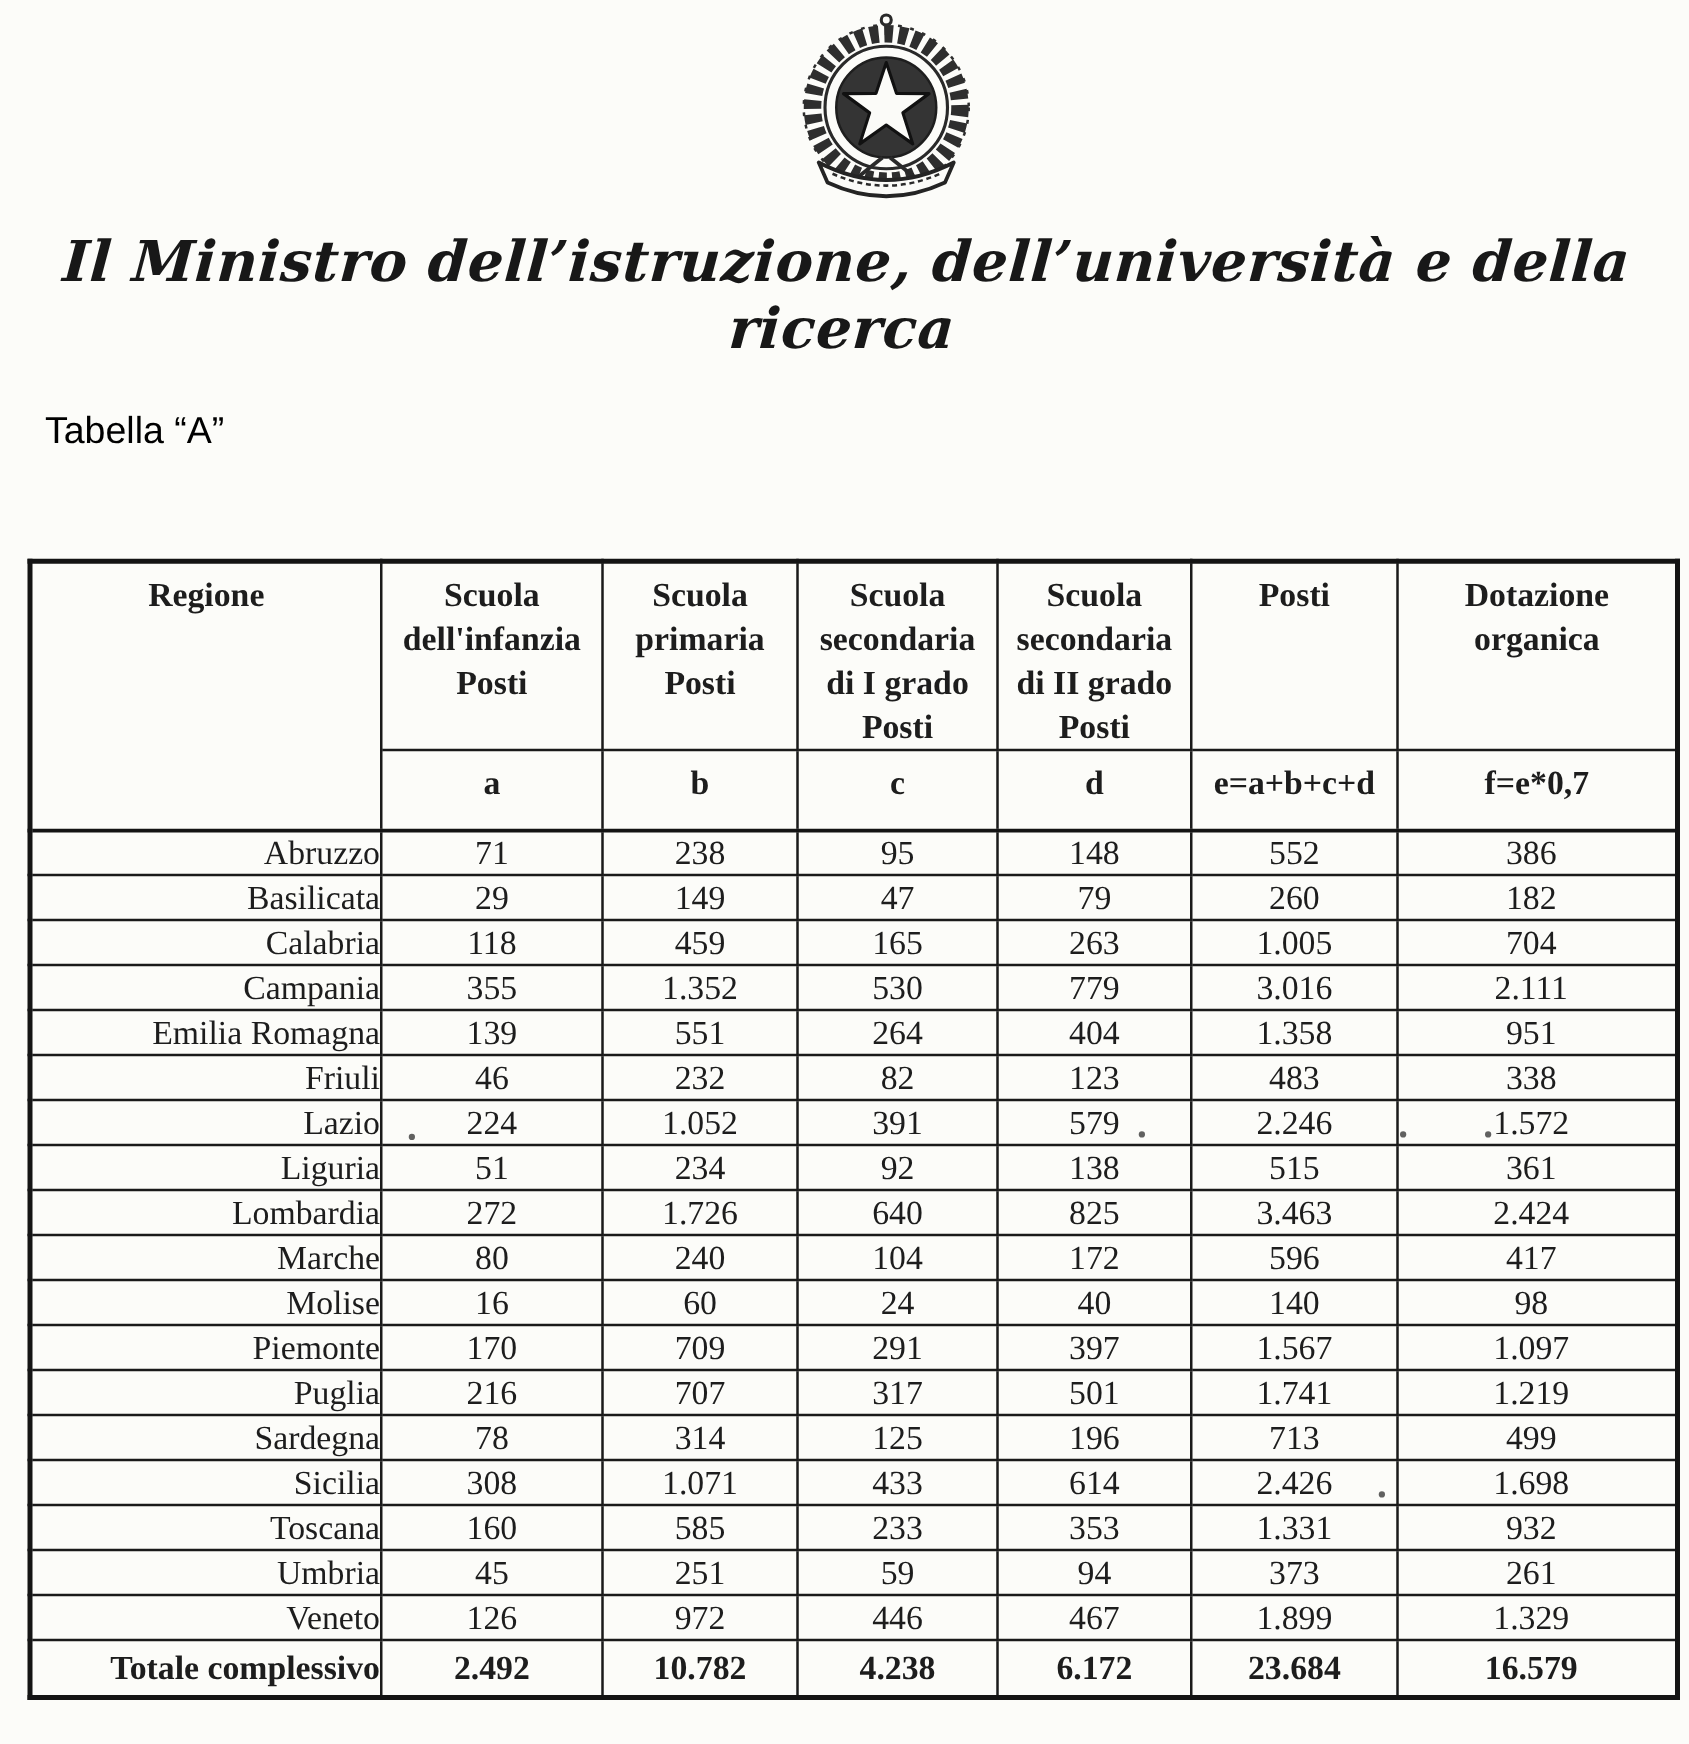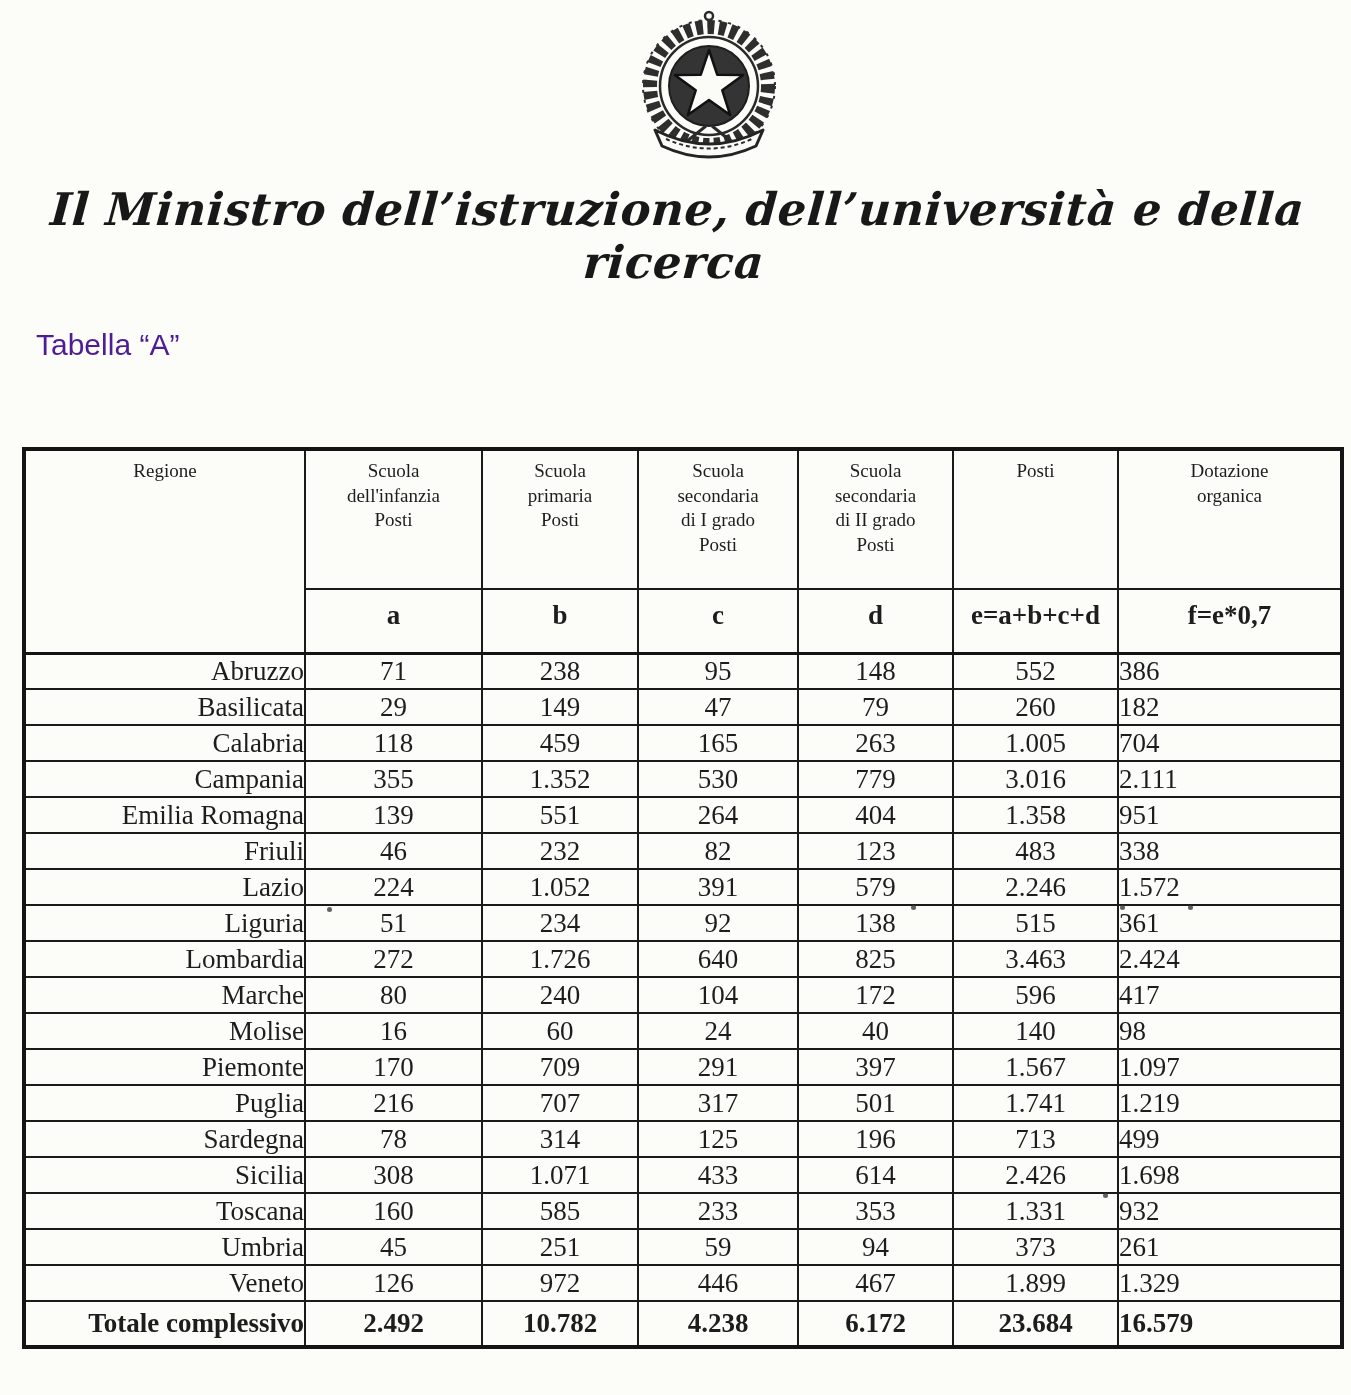--- a/index.html
+++ b/index.html
@@ -34,21 +34,21 @@
     color: #181818;
     transform: skewX(-4deg);
   }
 
   
   .tabella-label {
     position: absolute;
     top: 328px; left: 36px;
     font-family: "Liberation Sans", sans-serif;
     font-size: 30px;
-    color: #4c1d95;
+    color: #000000;
   }
 
   
   .table-wrap { position: absolute; top: 447px; left: 22px; }
   table.tabella {
     border-collapse: collapse;
     table-layout: fixed;
     width: 1318px;
     border: 4px solid #141414;
   }
@@ -59,22 +59,22 @@
   col.c-sec2      { width: 155px; }
   col.c-totale    { width: 165px; }
   col.c-dotazione { width: 224px; }
 
   th, td { border: 2px solid #1a1a1a; }
 
   thead tr.main-header th {
     height: 140px;
     vertical-align: top;
     padding-top: 8px;
-    font-size: 19px;
-    font-weight: 400;
+    font-size: 27px;
+    font-weight: 700;
     line-height: 1.3;
     text-align: center;
     white-space: pre-line;
   }
   thead tr.sub-header th {
     height: 64px;
     vertical-align: top;
     padding-top: 10px;
     font-size: 27px;
     font-weight: 700;
@@ -82,21 +82,21 @@
   }
   thead { border-bottom: 3px solid #141414; }
 
   tbody td {
     height: 36px;
     font-size: 27px;
     vertical-align: middle;
   }
   tbody td.region { text-align: right; padding-left: 7px; }
   tbody td.num { text-align: center; }
-  tbody td.num.dotazione { text-align: left; padding-right: 9px; }
+  tbody td.num.dotazione { text-align: center; padding-right: 9px; }
   tbody tr.total td { font-weight: 700; height: 46px; }
   tbody tr.total td.region { padding-left: 14px; margin-top: 28px; }
 
   
   .dot {
     position: absolute;
     width: 5px; height: 5px;
     border-radius: 50%;
     background: #3a3a3a;
     opacity: 0.8;

